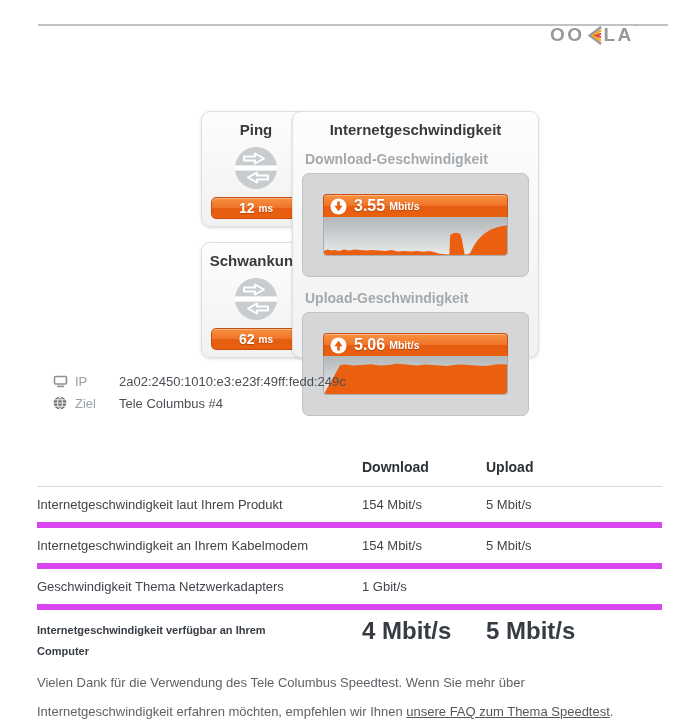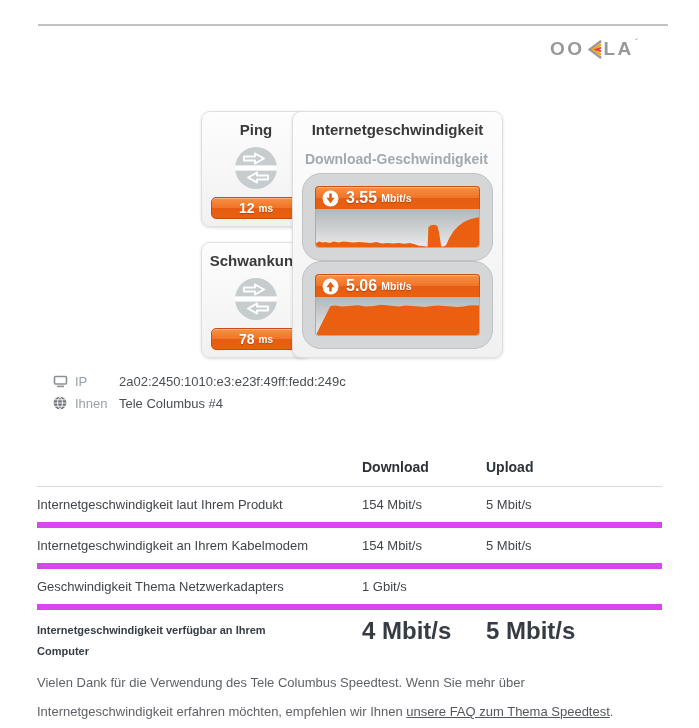--- a/index.html
+++ b/index.html
@@ -3,21 +3,21 @@
 <meta charset="utf-8">
 <style>
   * { margin:0; padding:0; box-sizing:border-box; }
   html,body { background:#fff; }
   body { font-family:"Liberation Sans", sans-serif; }
   #page { position:relative; width:699px; height:728px; background:#fff; overflow:hidden; }
 
   .top-line { position:absolute; left:38px; top:24px; width:630px; height:2px; background:#c2c2c2; }
 
   
-  .logo { position:absolute; top:38px; right:58px; display:flex; align-items:center;
+  .logo { position:absolute; top:24px; right:58px; display:flex; align-items:center;
           color:#97989a; font-size:19px; font-weight:600; letter-spacing:2.5px; }
   .logo svg { margin:0 1px; display:block; }
   .logo .tm { font-size:11px; color:#a8a8a8; margin-left:1px; align-self:flex-start; line-height:8px; }
 
   
   .card { position:absolute; border-radius:9px;
           background:linear-gradient(180deg,#fdfdfd,#f1f1f2);
           border:1px solid #dfdfe0;
           box-shadow:inset 0 1px 0 #fff, 0 1px 3px rgba(0,0,0,.14);margin-left:32px; }
   .card-title { text-align:center; margin-top:9px; font-size:15px; font-weight:bold; color:#3a3a3c; }
@@ -25,27 +25,27 @@
   .pill { position:absolute; left:9px; right:9px; bottom:7px; height:22px;
           background:linear-gradient(180deg,#f79140 0%,#f0742a 48%,#e65d12 52%,#e9600f 100%);
           border:1px solid #c94d0e; border-radius:5px;
           box-shadow:inset 0 1px 0 rgba(255,255,255,.35);
           display:flex; align-items:center; justify-content:center;
           color:#fff; font-weight:bold; text-shadow:0 1px 1px rgba(0,0,0,.25); }
   .pill .val { font-size:14px; }
   .pill .unit { font-size:10px; margin-left:4px; }
 
   
-  .panel { position:absolute; left:292px; top:111px; width:211px; height:247px; border-radius:9px;
+  .panel { position:absolute; left:292px; top:111px; width:247px; height:247px; border-radius:9px;
            background:linear-gradient(180deg,#fdfdfd,#f1f1f2);
            border:1px solid #dfdfe0;
            box-shadow:inset 0 1px 0 #fff, 0 1px 3px rgba(0,0,0,.14); }
   .panel-title { text-align:center; margin-top:9px; font-size:15px; font-weight:bold; color:#3a3a3c; }
   .sec-label { margin:13px 12px 6px; font-size:14px; font-weight:bold; color:#a3a9ad; }
-  .frame { margin:0 9px; border-radius:19px; background:#d4d6d7; border:1px solid #bfc1c3; padding:12px; }
+  .frame { margin:0 9px; border-radius:7px; background:#d4d6d7; border:1px solid #bfc1c3; padding:20px; }
   .bar { height:23px; border-radius:4px 4px 0 0;
          background:linear-gradient(180deg,#f79140 0%,#f0742a 48%,#e65d12 52%,#e9600f 100%);
          border:1px solid #cf4f0e; border-bottom:none;
          box-shadow:inset 0 1px 0 rgba(255,255,255,.35);
          display:flex; align-items:center; padding-left:6px;
          color:#fff; font-weight:bold; text-shadow:0 1px 1px rgba(0,0,0,.25); }
   .bar .val { font-size:16px; margin-left:7px; }
   .bar .unit { font-size:10.5px; margin-left:4px; }
   .graph { height:39px; border:1px solid #a9adaf; border-top:none; border-radius:0 0 4px 4px;
            background:linear-gradient(180deg,#b2b7ba,#e8eaea); position:relative; overflow:hidden; }
@@ -119,21 +119,21 @@
           </clipPath>
         </defs>
       <circle cx="23" cy="23" r="21" fill="#c7ccce"></circle>
       <g clip-path="url(#mc2)">
           <rect x="0" y="20.4" width="46" height="5.2" fill="#fff"></rect>
         </g>
       <path d="M11,11.5 h11 v-3 l9,5 -9,5 v-3 h-11 z" fill="#c7ccce" stroke="#fff" stroke-width="2" stroke-linejoin="round"></path>
       <path d="M35,30.5 h-11 v-3 l-9,5 9,5 v-3 h11 z" fill="#c7ccce" stroke="#fff" stroke-width="2" stroke-linejoin="round"></path>
     </svg>
     <div class="pill">
-      <span class="val">78</span>
+      <span class="val">62</span>
       <span class="unit">ms</span>
     </div>
   </div>
 
   <div class="panel">
     <div class="panel-title">Internetgeschwindigkeit</div>
 
     <div class="sec-label">Download-Geschwindigkeit</div>
     <div class="frame">
       <div class="bar">
@@ -144,20 +144,21 @@
         <span class="val">3.55</span>
         <span class="unit">Mbit/s</span>
       </div>
       <div class="graph">
         <svg viewBox="0 0 203 42" preserveAspectRatio="none">
           <polygon fill="#ea5f10" points="0,42 0,37.5 4,36 8,37 12,36.5 17,37.5 22,36 28,37 34,36 40,36.5 47,37 54,36.5 61,37 68,37.5 75,36.5 82,38 89,37.5 96,38 103,37.5 110,38.5 117,37.5 123,39 128,40.5 133,41 137,41.5 139,41.5 140,20 143,18 147,17.5 151,18.5 153,25 156,41.5 159,41.5 162,40 166,32 171,25 177,19 184,14.5 191,11.5 198,10 203,9 203,42"></polygon>
         </svg>
       </div>
     </div>
 
+    <div class="sec-label">Upload-Geschwindigkeit</div>
     <div class="frame">
       <div class="bar">
         <svg width="17" height="17" viewBox="0 0 17 17">
           <circle cx="8.5" cy="8.5" r="8" fill="#fff"></circle>
           <path d="M7.2,13.5 h2.6 v-4.2 h2.8 L8.5,3.7 L4.4,9.3 h2.8 z" fill="#e75c0f"></path>
         </svg>
         <span class="val">5.06</span>
         <span class="unit">Mbit/s</span>
       </div>
       <div class="graph">
@@ -179,21 +180,21 @@
       <span class="lbl">IP</span>
       <span class="val">2a02:2450:1010:e3:e23f:49ff:fedd:249c</span>
     </div>
     <div class="info-row">
       <span class="ic">
         <svg width="14" height="14" viewBox="0 0 14 14">
           <circle cx="7" cy="7" r="6.3" fill="#6e7276"></circle>
           <path d="M7,0.7 a9,9 0 0 0 0,12.6 M7,0.7 a9,9 0 0 1 0,12.6 M0.8,7 h12.4 M1.8,3.8 h10.4 M1.8,10.2 h10.4" stroke="#fff" stroke-width="0.9" fill="none"></path>
         </svg>
       </span>
-      <span class="lbl">Ihnen</span>
+      <span class="lbl">Ziel</span>
       <span class="val">Tele Columbus #4</span>
     </div>
   </div>
 
   <div class="table">
     <div class="trow thead">
       <span></span>
       <span>Download</span>
       <span>Upload</span>
     </div>

